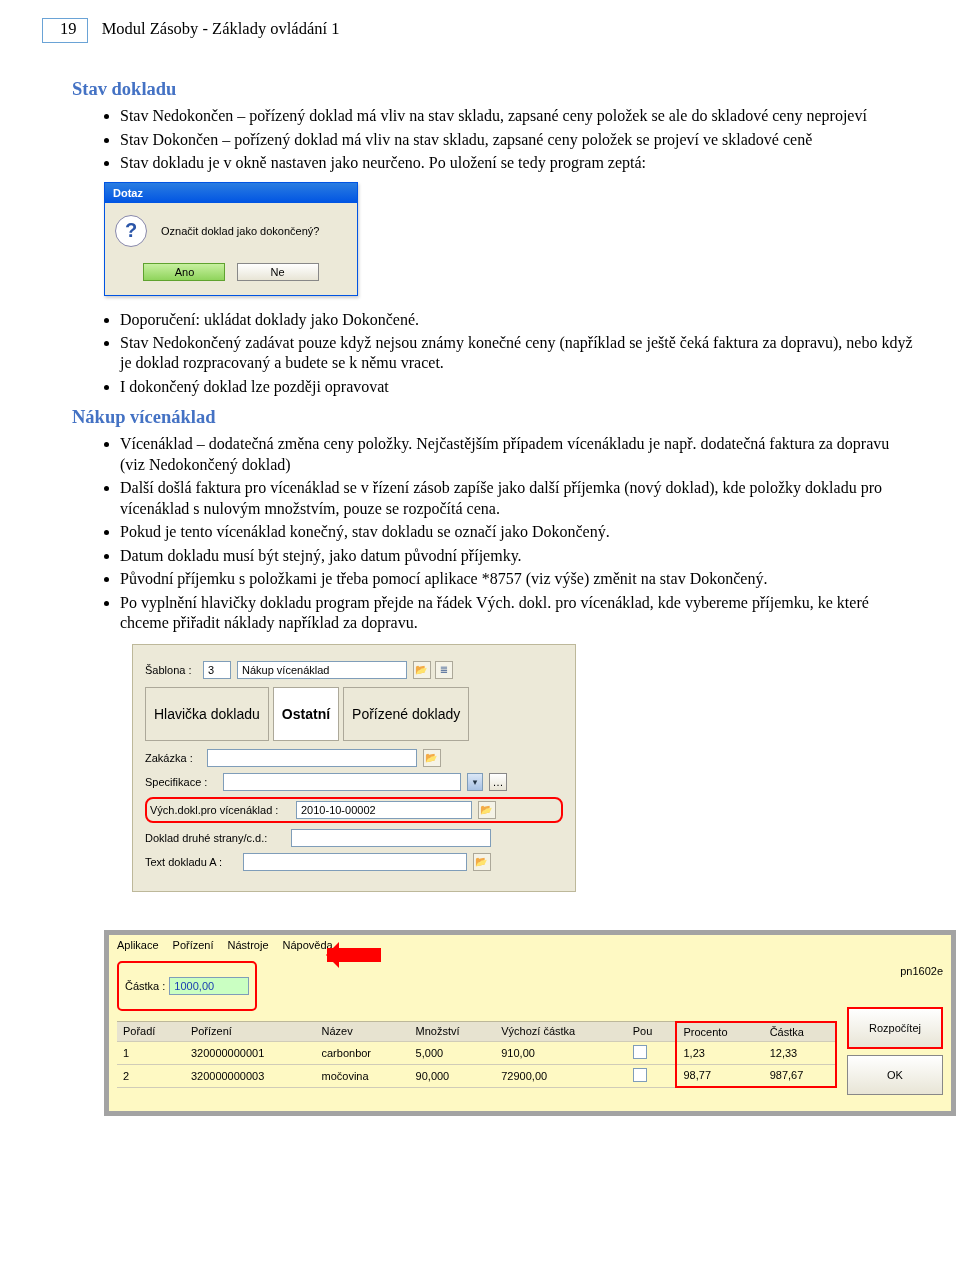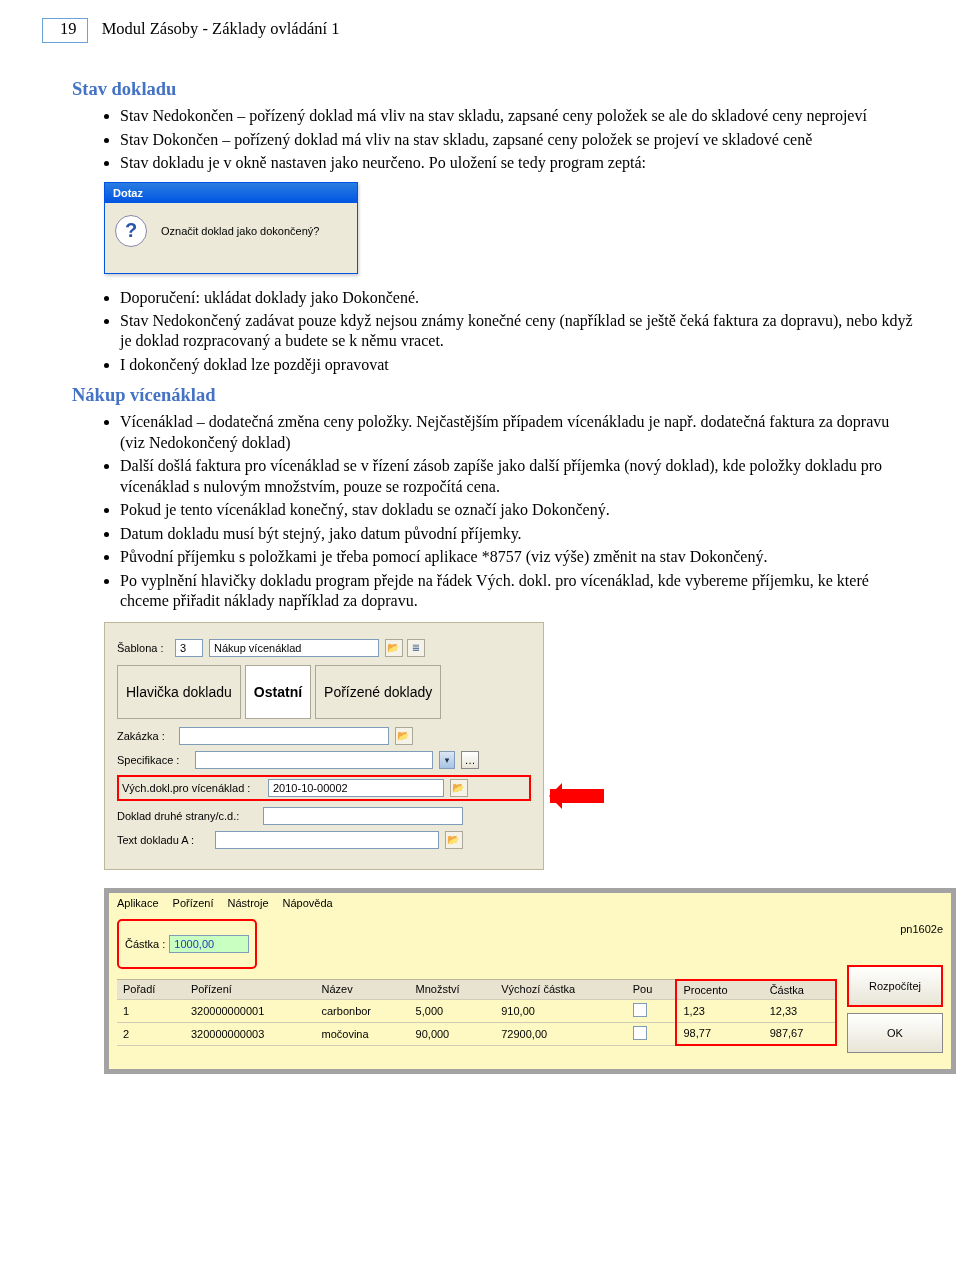--- a/index.html
+++ b/index.html
@@ -91,20 +91,21 @@
     background: linear-gradient(#c7f0a0, #8fd45c);
     border-color: #5fa22f;
   }
   
   .form-shot {
     margin: 10px 0 18px 62px;
     width: 500px;
     display: flex;
     align-items: center;
     gap: 6px;
+    flex-direction: column;
   }
   .form-panel {
     background: #ece9d8;
     border: 1px solid #bdb89a;
     padding: 10px 12px 14px 12px;
     font-family: Tahoma, Arial, sans-serif;
     font-size: 11px;
     width: 418px;
   }
   .form-row {
@@ -148,21 +149,21 @@
   .tool {
     width: 16px; height: 16px;
     border: 1px solid #aca899;
     background: #f5f3e7;
     display: inline-flex; align-items: center; justify-content: center;
     font-size: 10px;
     color: #3a5a90;
   }
   .red-box {
     border: 2px solid #ff0000;
-    border-radius: 0;
+    border-radius: 8px;
     padding: 2px 3px;
   }
   .arrow-left {
     width: 54px; height: 14px; background: #ff0000;
     position: relative;
   }
   .arrow-left::before {
     content:"";
     position:absolute; left:-14px; top:-6px;
     border: 13px solid transparent;
@@ -270,20 +271,24 @@
     <li>Stav Dokončen – pořízený doklad má vliv na stav skladu, zapsané ceny položek se projeví ve skladové ceně</li>
     <li>Stav dokladu je v okně nastaven jako neurčeno. Po uložení se tedy program zeptá:</li>
   </ul>
 
   <div class="dotaz-dialog">
     <div class="dotaz-title">Dotaz</div>
     <div class="dotaz-body">
       <div class="dotaz-row">
         <div class="q-circle">?</div>
         <div>Označit doklad jako dokončený?</div>
+      </div>
+      <div class="dotaz-buttons">
+        <span class="btn btn-green">Ano</span>
+        <span class="btn">Ne</span>
       </div>
     </div>
   </div>
 
   <ul class="bullets">
     <li>Doporučení: ukládat doklady jako Dokončené.</li>
     <li>Stav Nedokončený zadávat pouze když nejsou známy konečné ceny (například se ještě čeká faktura za dopravu), nebo když je doklad rozpracovaný a budete se k němu vracet.</li>
     <li>I dokončený doklad lze později opravovat</li>
   </ul>
 

